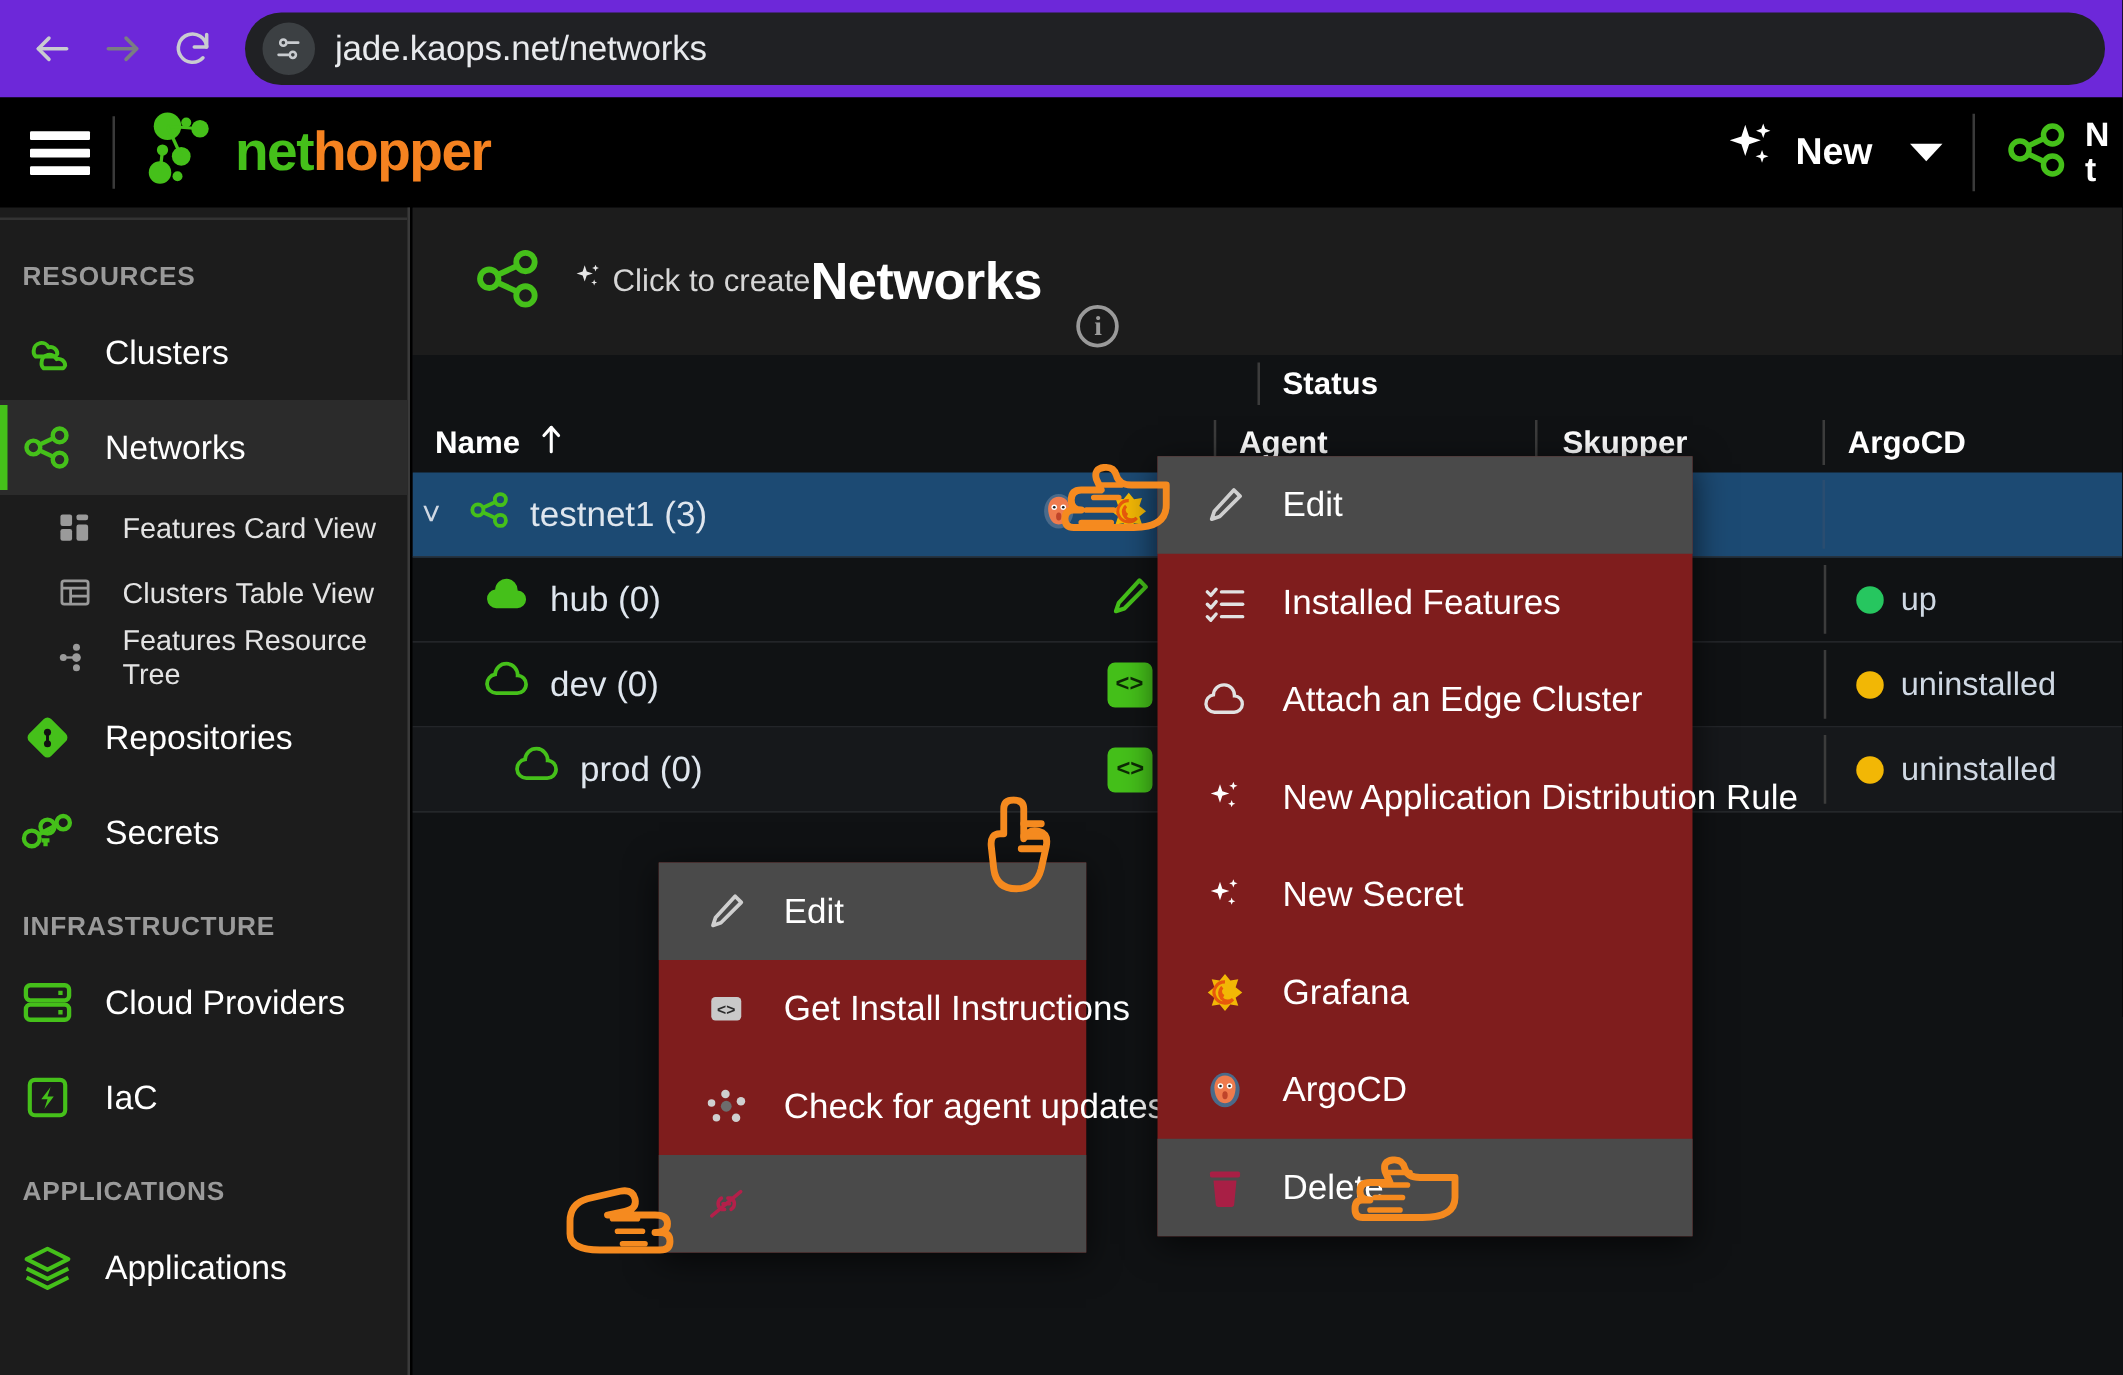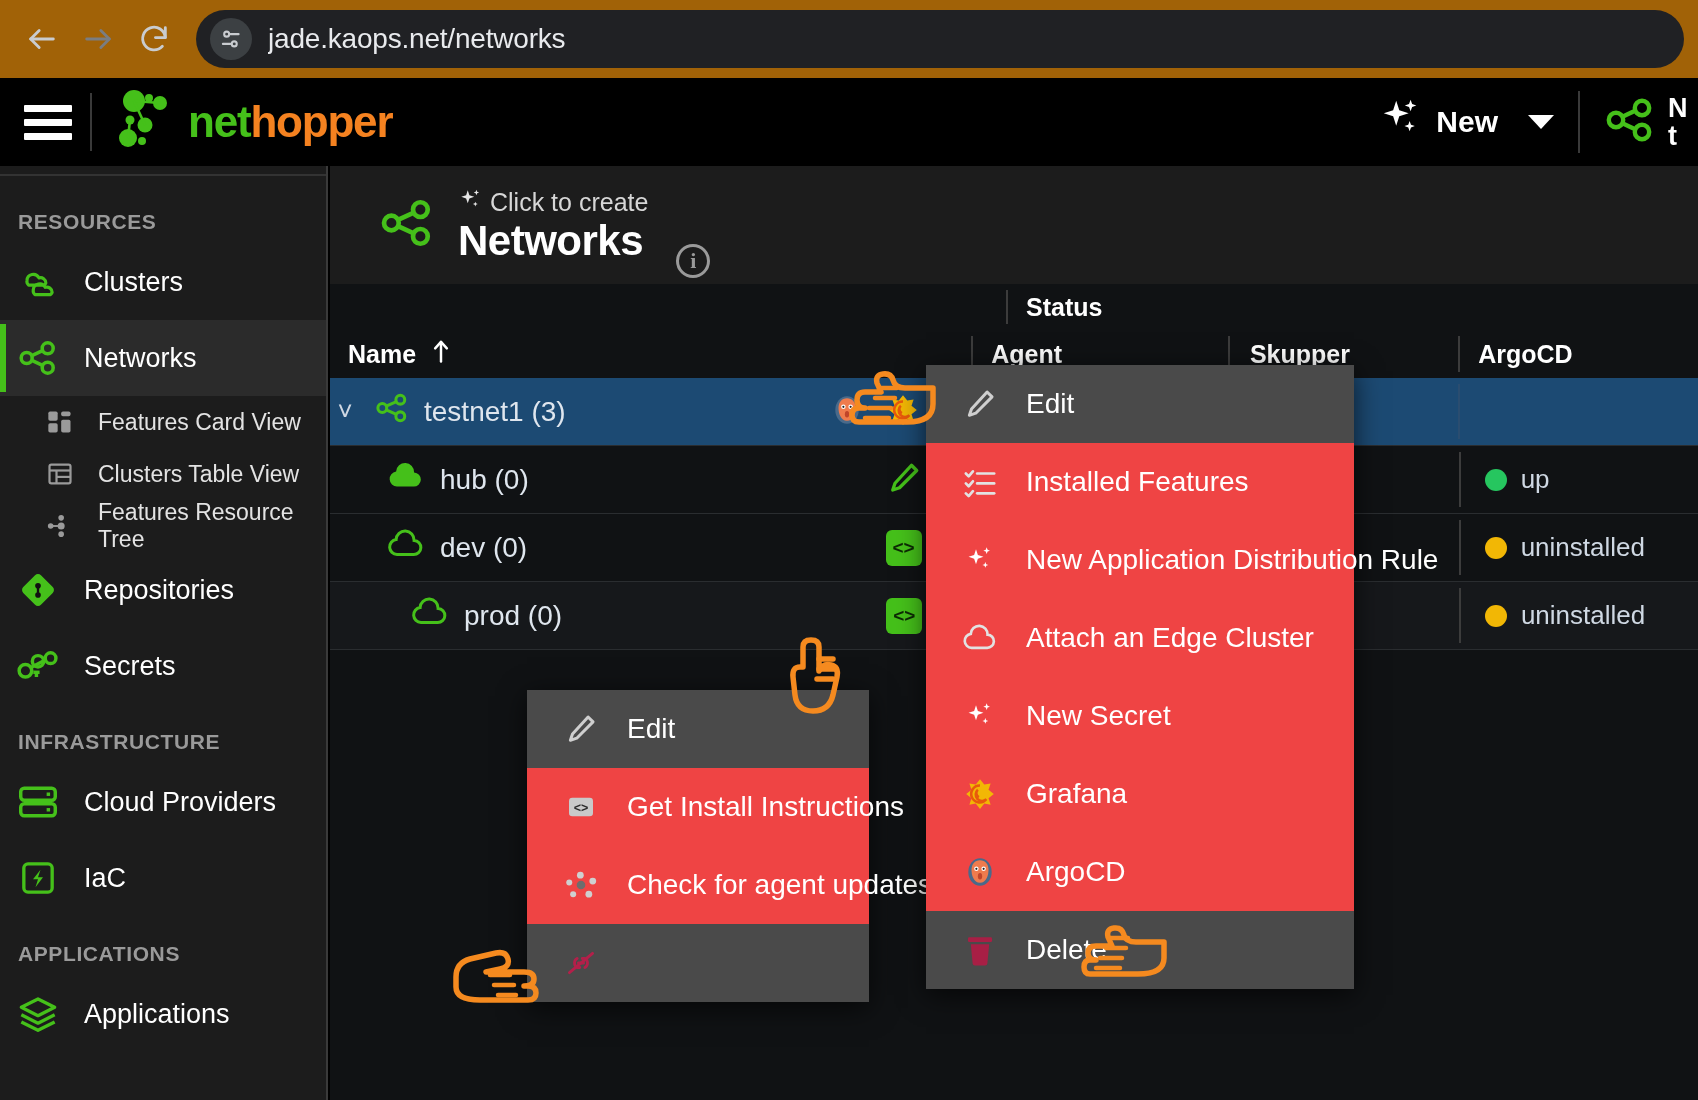--- a/index.html
+++ b/index.html
@@ -7,21 +7,21 @@
     width: 1698px; height: 1100px;
     background: #000;
     font-family: "Liberation Sans", sans-serif;
     overflow: hidden;
   }
   #app { position: relative; width: 1698px; height: 1100px; }
 
   
   .browser-bar {
     position: absolute; top: 0; left: 0; width: 1698px; height: 78px;
-    background: #a16207; display: flex; align-items: center; padding: 0 14px;
+    background: #6d28d9; display: flex; align-items: center; padding: 0 14px;
   }
   .nav-btn {
     width: 56px; height: 56px; display: flex; align-items: center; justify-content: center;
     color: #c9ccd0; border-radius: 50%;
   }
   .nav-btn.disabled { color: #7a7d82; }
   .nav-btn svg { display: block; }
   .omnibox {
     margin-left: 14px; flex: 1; height: 58px; background: #202124;
     border-radius: 29px; display: flex; align-items: center; padding: 0 14px;
@@ -75,21 +75,21 @@
     display: flex; align-items: center; height: 52px; padding-left: 42px; gap: 20px;
     color: #e3e3e3; font-size: 23px; cursor: pointer;
   }
   .side-sub .ico { width: 36px; display: flex; justify-content: center; align-items: center; flex: none; }
   .side-sep { height: 2px; background: #333; margin: 8px 0; }
   .side-head { color: #9a9a9a; font-size: 21px; font-weight: 700; letter-spacing: 0.6px; padding: 26px 0 10px 18px; }
 
   
   .main { position: absolute; top: 166px; left: 330px; width: 1368px; height: 934px; background: #101214; overflow: hidden; }
   .page-head { height: 118px; background: #1c1c1c; display: flex; align-items: center; padding-left: 48px; gap: 22px; }
-  .page-title-wrap { display: flex; flex-direction: column; }
+  .page-title-wrap { display: flex; flex-direction: row; }
   .page-kicker { display: flex; align-items: center; gap: 6px; color: #d6d6d6; font-size: 25px; }
   .page-title { color: #fff; font-size: 42px; font-weight: 700; letter-spacing: -0.5px; line-height: 1.05; }
   .info-circle {
     width: 34px; height: 34px; border-radius: 50%; border: 3px solid #9a9a9a; color: #9a9a9a;
     display: flex; align-items: center; justify-content: center; font-size: 22px; font-weight: 700;
     font-family: "Liberation Serif", serif; margin-left: 6px; align-self: flex-end; margin-bottom: 6px; cursor: pointer;
   }
   .thead-top { display: flex; height: 46px; background: #101214; }
   .thead-main { display: flex; height: 48px; background: #101214; }
   .th {
@@ -121,21 +121,21 @@
   .chev { color: #cfd8e3; font-size: 26px; width: 30px; display: flex; justify-content: center; }
   .kebab { display: flex; flex-direction: column; gap: 5px; cursor: pointer; }
   .kebab i { width: 7px; height: 7px; border-radius: 50%; background: #45c01a; display: block; }
   .chip-code {
     width: 36px; height: 36px; background: #45c01a; border-radius: 6px;
     display: flex; align-items: center; justify-content: center; color: #0d2a05; font-size: 19px; font-weight: 700;
   }
 
   
   .ctx {
-    position: absolute; background: #ef4444; box-shadow: 0 6px 26px rgba(0,0,0,.65); z-index: 40;
+    position: absolute; background: #7f1d1d; box-shadow: 0 6px 26px rgba(0,0,0,.65); z-index: 40;
   }
   .ctx-item {
     display: flex; align-items: center; gap: 26px; height: 78px; padding: 0 34px;
     color: #fff; font-size: 28px; white-space: nowrap; cursor: pointer;
   }
   .ctx-item.hl { background: #4a4a4a; }
   .ctx-item .mi { width: 40px; display: flex; align-items: center; justify-content: center; flex: none; }
   #ctx-left  { left: 527px; top: 690px; width: 342px; }
   #ctx-right { left: 926px; top: 365px; width: 428px; }
 
@@ -652,35 +652,35 @@
             <polyline points="2,19 4,21 7,17.5"></polyline>
           <line x1="10" y1="5" x2="22" y2="5"></line>
             <line x1="10" y1="12" x2="22" y2="12"></line>
             <line x1="10" y1="19" x2="22" y2="19"></line>
         </svg>
       </span>
       <span>Installed Features</span>
     </div>
     <div class="ctx-item">
       <span class="mi">
+        <svg width="38" height="28" viewBox="0 0 26 20" fill="none" stroke="#e2e2e2" stroke-width="1.9">
+            <path d="M7 17a5 5 0 0 1-.6-9.95A6 6 0 0 1 18.4 7.6 4.7 4.7 0 0 1 18 17z"></path>
+          </svg>
+      </span>
+      <span>Attach an Edge Cluster</span>
+    </div>
+    <div class="ctx-item">
+      <span class="mi">
         <svg width="32" height="32" viewBox="0 0 24 24" fill="#ffffff">
           <path d="M9 4 L10.4 8.2 L14.6 9.6 L10.4 11 L9 15.2 L7.6 11 L3.4 9.6 L7.6 8.2 Z"></path>
           <path d="M17 2.5 L17.7 4.3 L19.5 5 L17.7 5.7 L17 7.5 L16.3 5.7 L14.5 5 L16.3 4.3 Z"></path>
           <path d="M16 13.5 L16.6 15.1 L18.2 15.7 L16.6 16.3 L16 17.9 L15.4 16.3 L13.8 15.7 L15.4 15.1 Z"></path>
         </svg>
       </span>
       <span>New Application Distribution Rule</span>
-    </div>
-    <div class="ctx-item">
-      <span class="mi">
-        <svg width="38" height="28" viewBox="0 0 26 20" fill="none" stroke="#e2e2e2" stroke-width="1.9">
-            <path d="M7 17a5 5 0 0 1-.6-9.95A6 6 0 0 1 18.4 7.6 4.7 4.7 0 0 1 18 17z"></path>
-          </svg>
-      </span>
-      <span>Attach an Edge Cluster</span>
     </div>
     <div class="ctx-item">
       <span class="mi">
         <svg width="32" height="32" viewBox="0 0 24 24" fill="#ffffff">
           <path d="M9 4 L10.4 8.2 L14.6 9.6 L10.4 11 L9 15.2 L7.6 11 L3.4 9.6 L7.6 8.2 Z"></path>
           <path d="M17 2.5 L17.7 4.3 L19.5 5 L17.7 5.7 L17 7.5 L16.3 5.7 L14.5 5 L16.3 4.3 Z"></path>
           <path d="M16 13.5 L16.6 15.1 L18.2 15.7 L16.6 16.3 L16 17.9 L15.4 16.3 L13.8 15.7 L15.4 15.1 Z"></path>
         </svg>
       </span>
       <span>New Secret</span>

